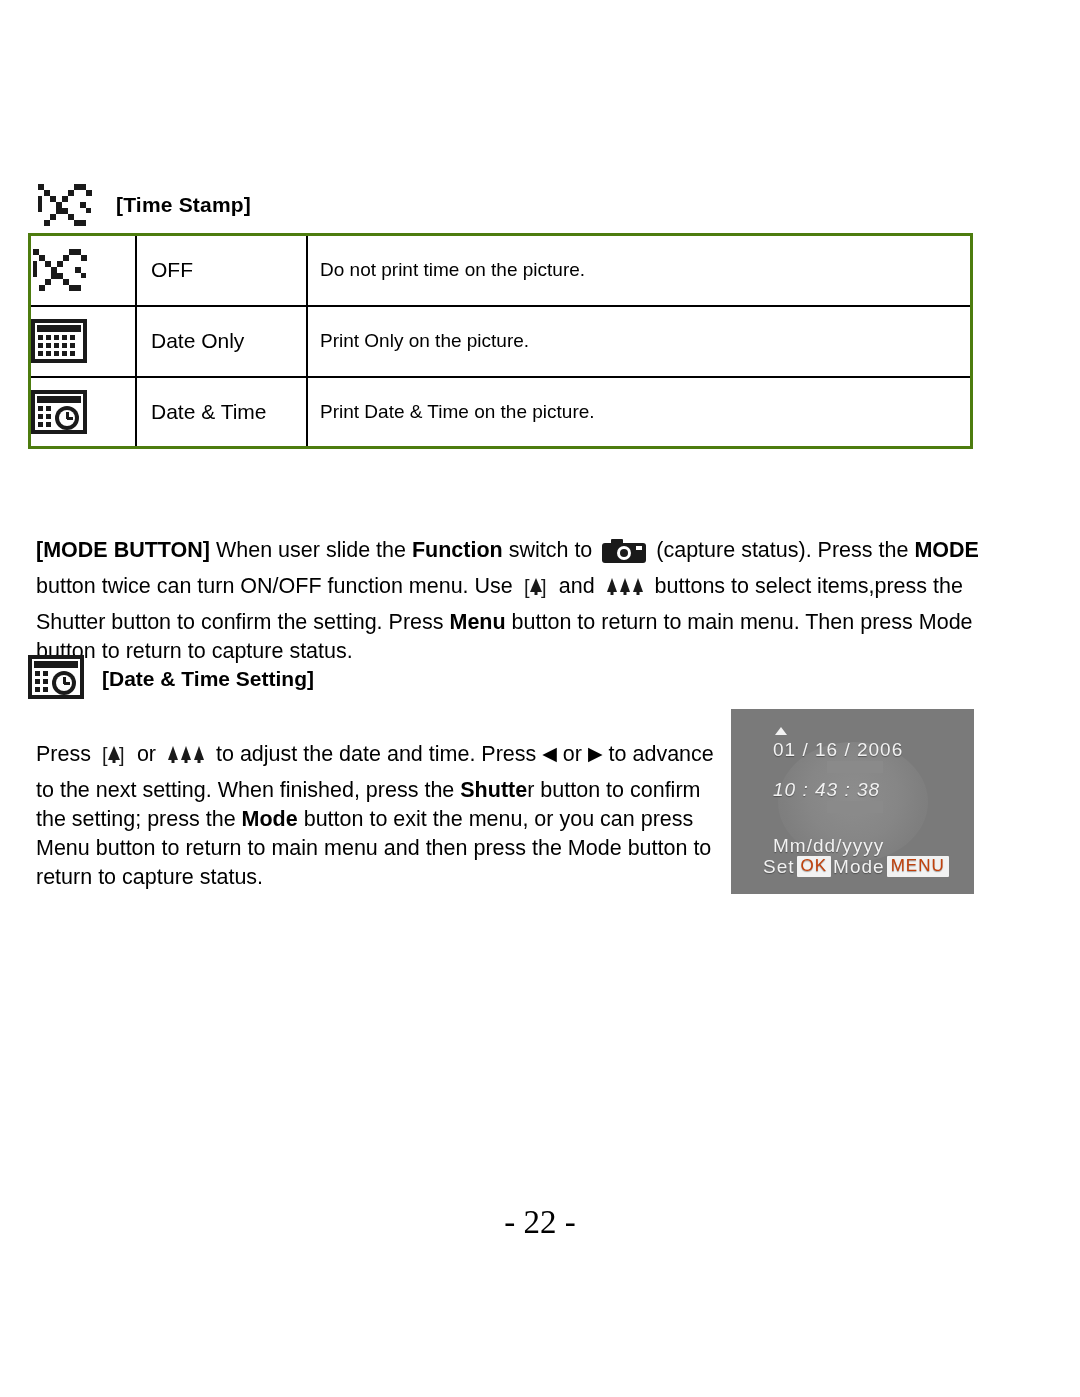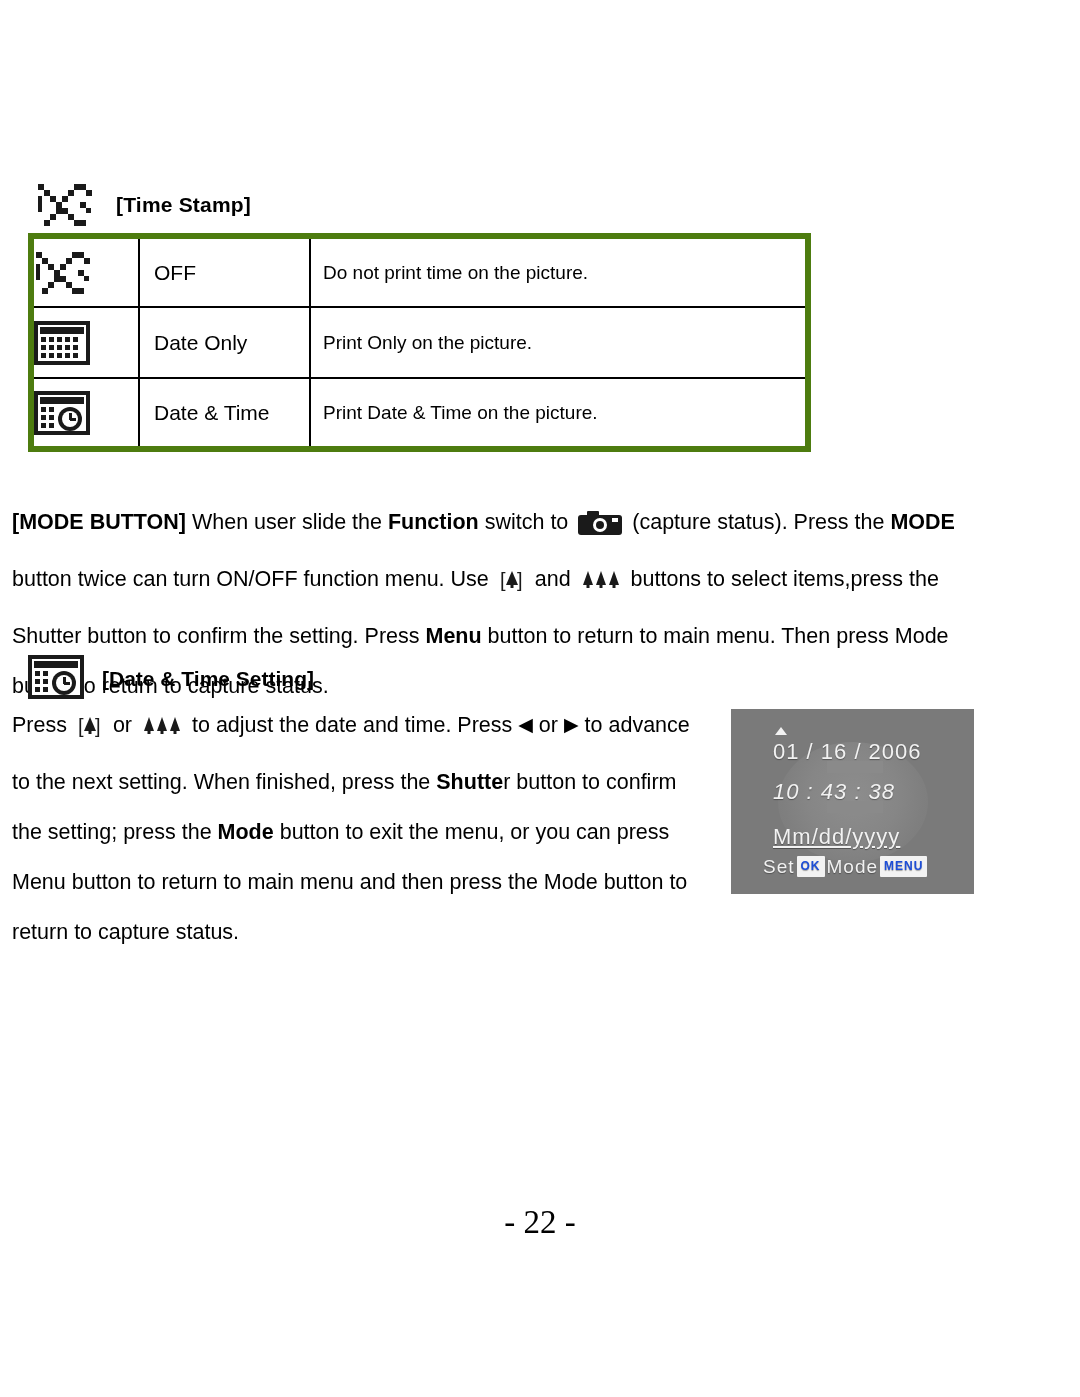--- a/index.html
+++ b/index.html
@@ -41,22 +41,22 @@
     height: 46px;
     position: relative;
   }
   .icon-off svg, .icon-date svg, .icon-datetime svg { display:block; }
 
   
   .ts-table {
     position: absolute;
     left: 28px;
     top: 233px;
-    width: 783px;
-    border: 6px solid #4d7c0f;
+    width: 945px;
+    border: 3px solid #4d7c0f;
     border-collapse: collapse;
     background: #fff;
   }
   .ts-table td {
     border: 2px solid #000;
     padding: 0;
     vertical-align: middle;
     font-size: 20px;
   }
   .ts-table td.icon-cell {
@@ -71,24 +71,25 @@
   }
   .ts-table td.desc-cell {
     padding-left: 12px;
     font-size: 19px;
   }
   .ts-table tr { height: 71px; }
 
   
   .para {
     position: absolute;
-    left: 12px;
+    left: 36px;
     width: 950px;
     font-size: 21.5px;
-    line-height: 50px;
+    line-height: 29px;
+    margin-top: 39px;
   }
   #mode-para {
     top: 497px;
   }
   .inline-ico {
     display: inline-block;
     vertical-align: -7px;
     margin: 0 3px;
   }
 
@@ -131,35 +132,35 @@
     border-radius: 50%;
     background: radial-gradient(circle at 50% 45%, #8d8d8d 0%, #868686 45%, #7f7f7f 70%, #7a7a7a 100%);
   }
   .lcd .wm-bar {
     position: absolute;
     background: #8a8a8a;
   }
   .lcd-line {
     position: absolute;
     color: #f2f2f2;
-    font-size: 22px;
+    font-size: 19px;
     letter-spacing: 1px;
     white-space: nowrap;
     text-shadow: 0 1px 1px rgba(0,0,0,0.35);
   }
   #lcd-date { left: 42px; top: 30px; }
   #lcd-time { left: 42px; top: 70px; font-style: italic; }
-  #lcd-fmt  { left: 42px; top: 115px; text-decoration: underline; }
+  #lcd-fmt  { left: 42px; top: 126px; }
   #lcd-foot { left: 32px; top: 147px; display: flex; align-items: flex-start; gap: 2px; font-size: 19px; }
   .kbd {
     display: inline-block;
     background: #f2f2f2;
-    color: #1d4ed8;
-    font-weight: bold;
-    font-size: 12px;
+    color: #c2410c;
+    font-weight: normal;
+    font-size: 17px;
     padding: 1px 4px 2px 4px;
     line-height: 18px;
     border-radius: 1px;
   }
   .caret-up {
     position: absolute;
     left: 44px;
     top: 18px;
     width: 0; height: 0;
     border-left: 6px solid transparent;

